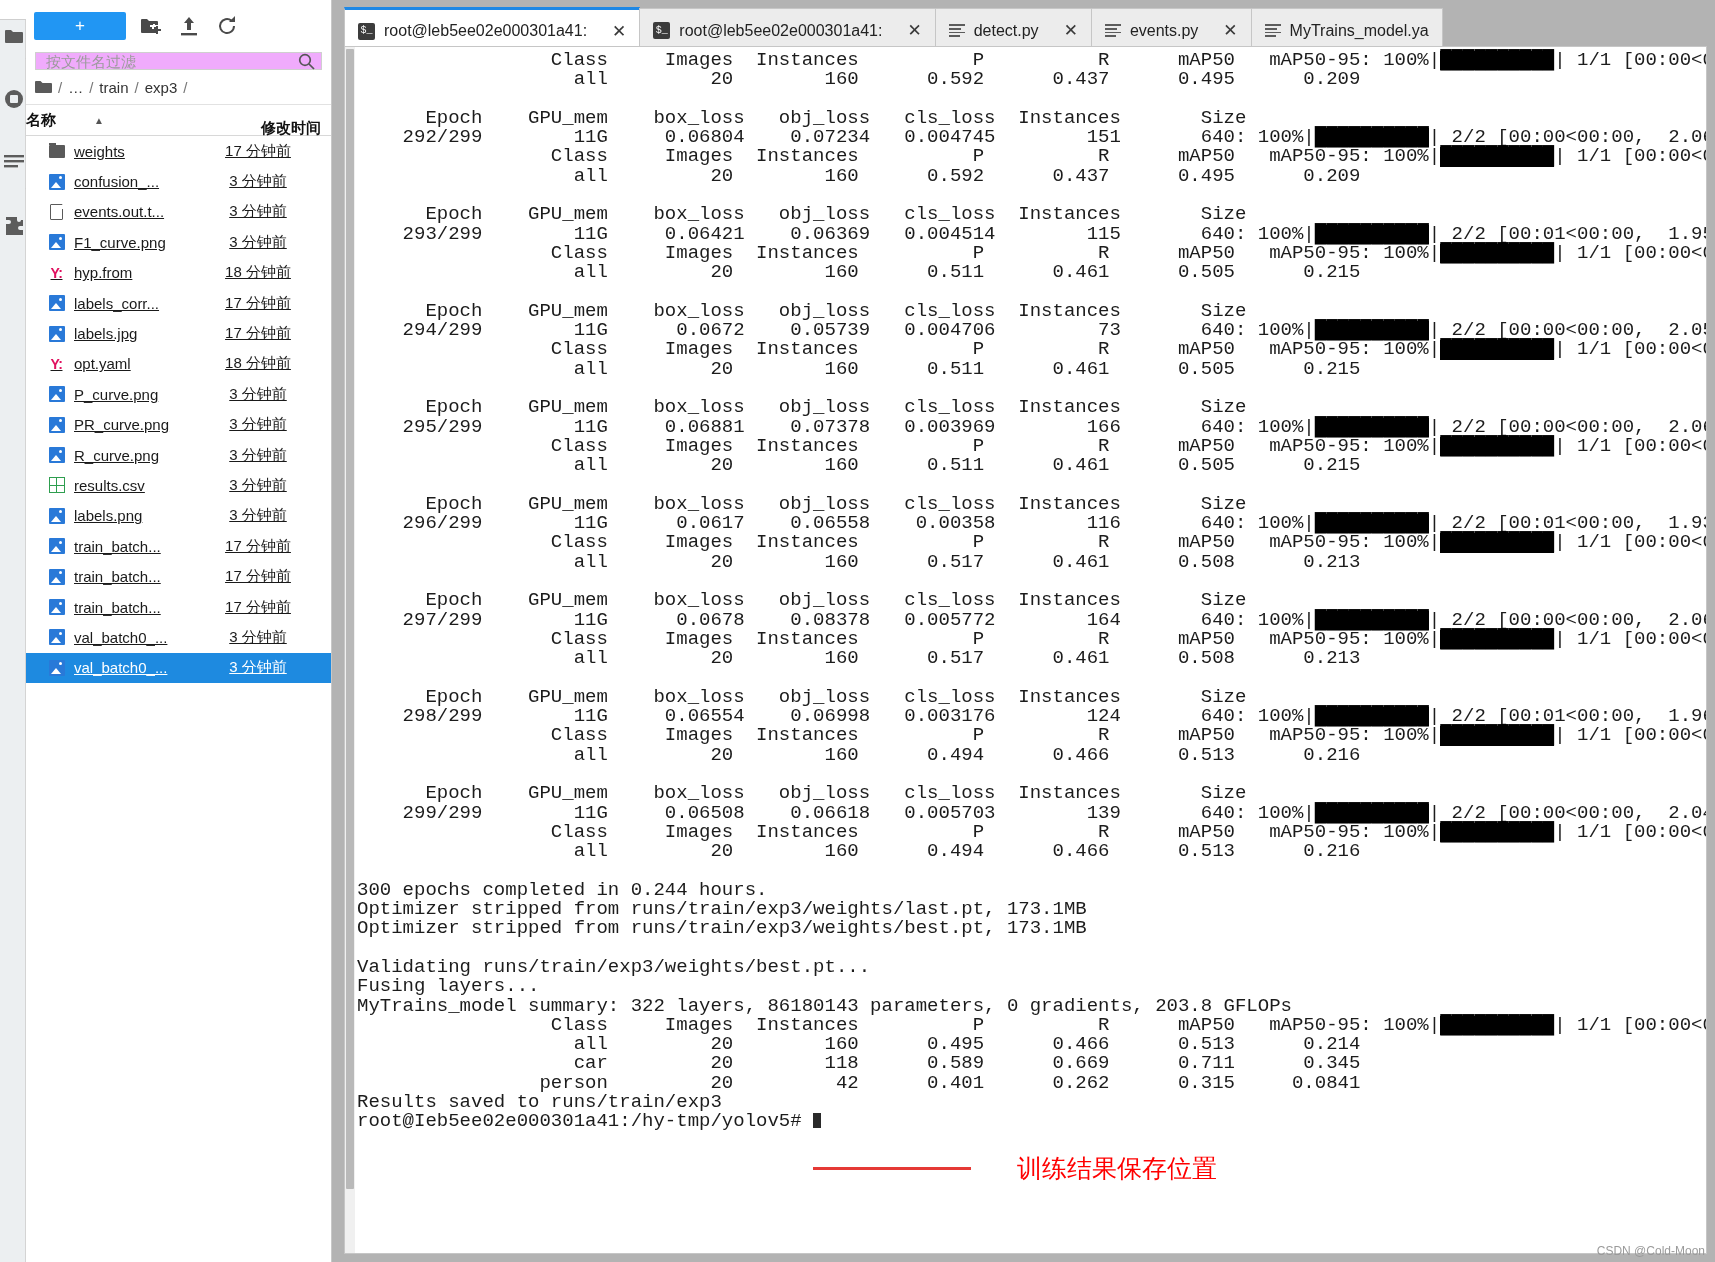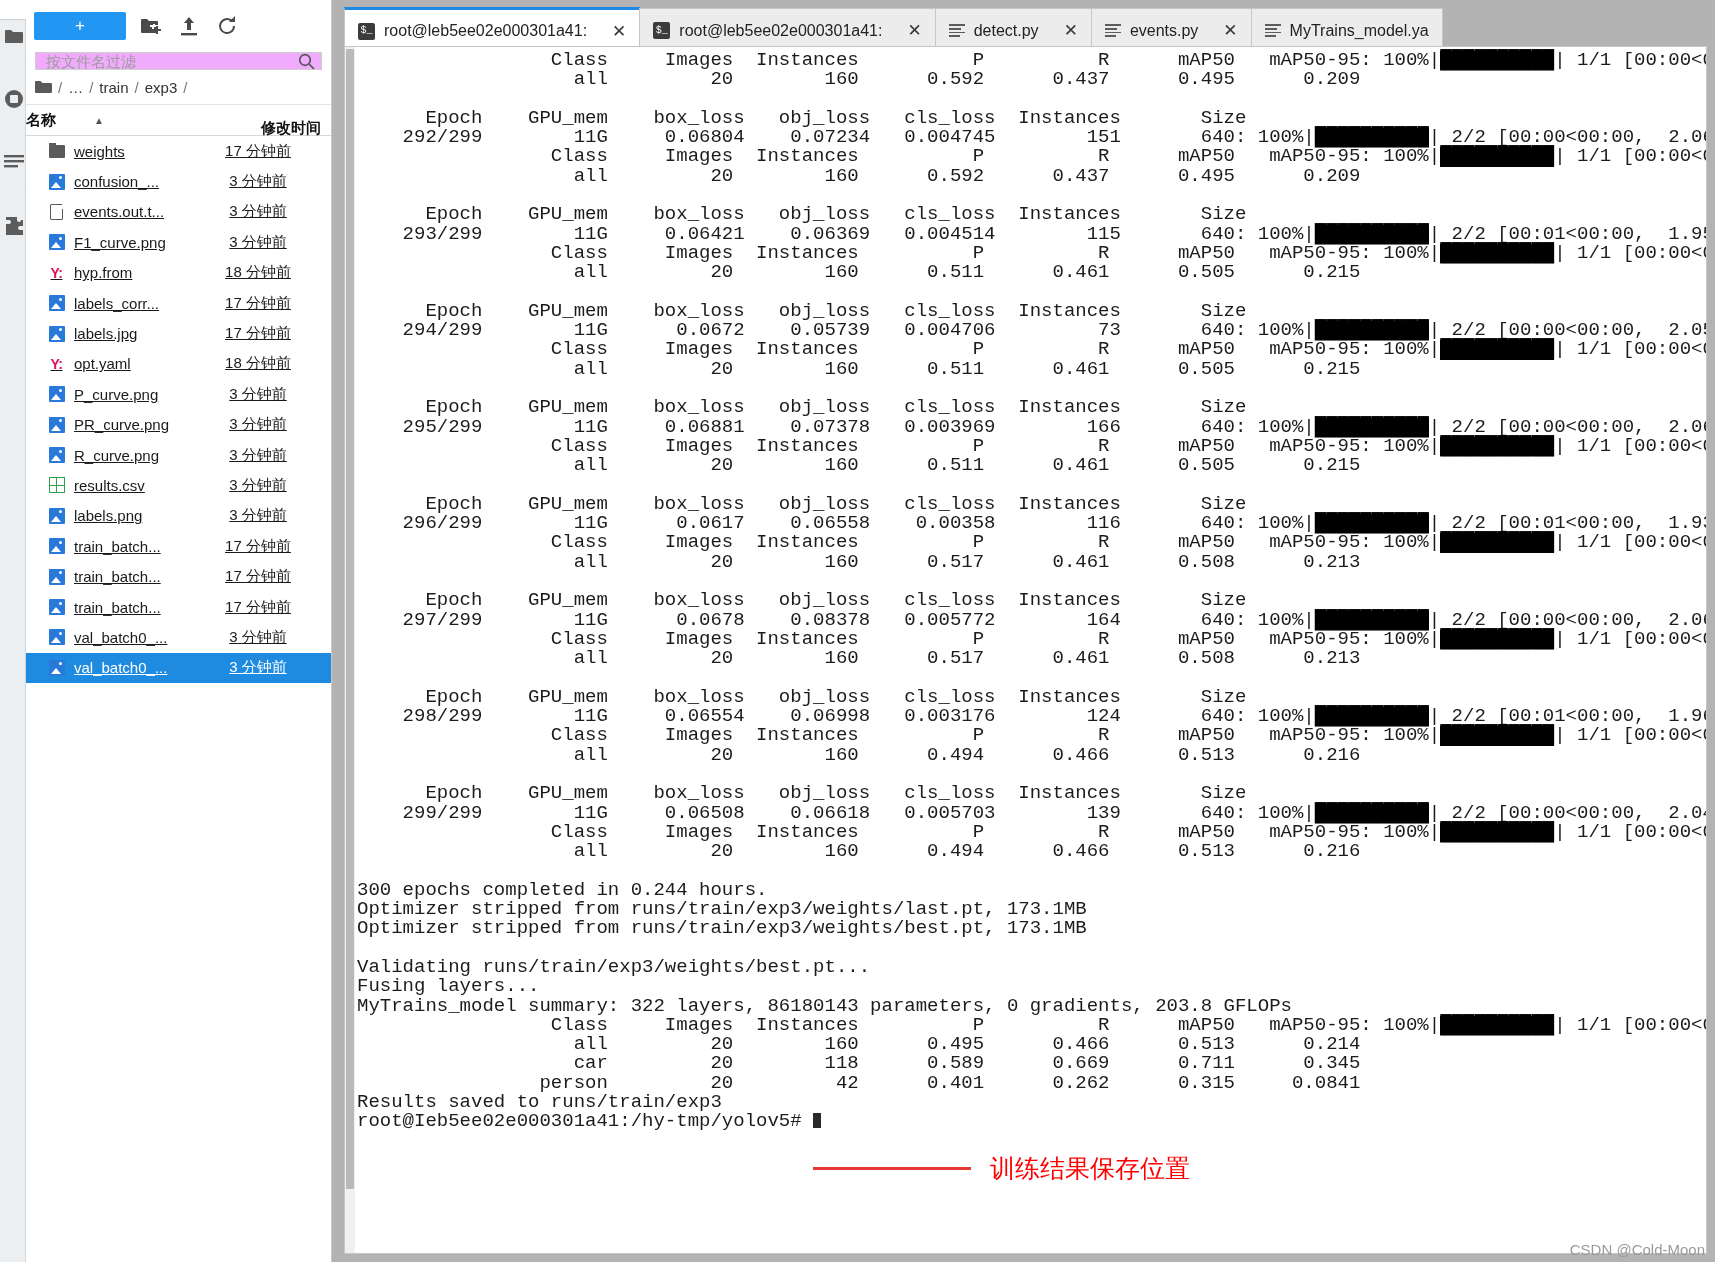--- a/index.html
+++ b/index.html
@@ -142,21 +142,21 @@
   .term .pbar { display:inline-block; background:#000; color:#000; }
   .annot-underline {
     position: absolute; height: 3px; background: #e53935;
   }
   .annot-text {
     position: absolute; color: #ff0000; font-size: 25px;
     font-family: "DejaVu Sans", sans-serif; white-space: nowrap;
   }
   .cursor-block { display:inline-block; width:8px; height:15px; background:#2a2a2a; vertical-align:-2px; }
   .watermark {
-    position: absolute; right: 10px; bottom: 4px; color: #9a9a9a; font-size: 15px;
+    position: absolute; right: 10px; bottom: 4px; color: #9a9a9a; font-size: 12px;
     font-family: "Liberation Sans", sans-serif;
   }
 </style>
 </head>
 <body>
 
 <div id="app">
 
   <div class="rail">
     <div class="rail-top-strip"></div>
@@ -512,19 +512,19 @@
 <span>Fusing layers...</span>
 <span>MyTrains_model summary: 322 layers, 86180143 parameters, 0 gradients, 203.8 GFLOPs</span>
 <span>                 Class     Images  Instances          P          R      mAP50   mAP50-95: 100%|<span class="pbar">██████████</span>| 1/1 [00:00&lt;00:00,  3.63it/s]</span>
 <span>                   all         20        160      0.495      0.466      0.513      0.214</span>
 <span>                   car         20        118      0.589      0.669      0.711      0.345</span>
 <span>                person         20         42      0.401      0.262      0.315     0.0841</span>
 <span>Results saved to runs/train/exp3</span>
 <span>root@Ieb5ee02e000301a41:/hy-tmp/yolov5# <span class="cursor-block"></span></span></div>
 
       <div class="annot-underline" style="left:468px; top:1120px; width:158px;"></div>
-      <div class="annot-text" style="left:645px; top:1105px;">训练结果保存位置</div>
+      <div class="annot-text" style="left:672px; top:1105px;">训练结果保存位置</div>
     </div>
 
     <div class="watermark">CSDN @Cold-Moon</div>
   </div>
 
 </div>
 
 </body></html>

